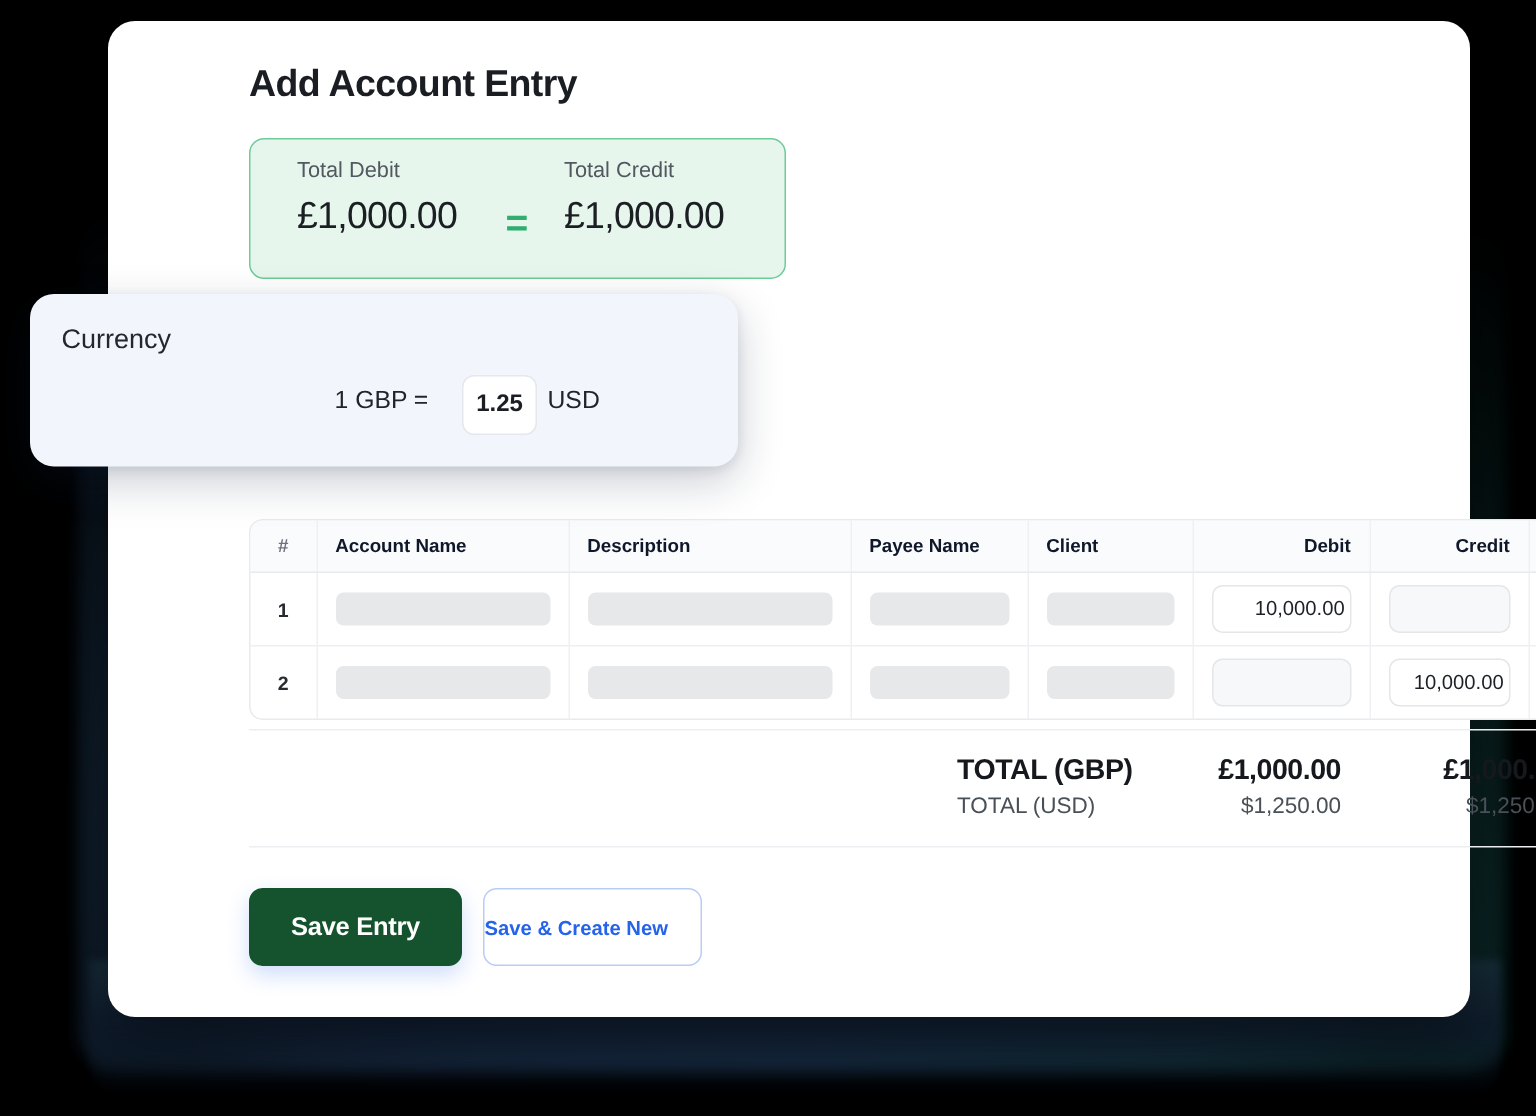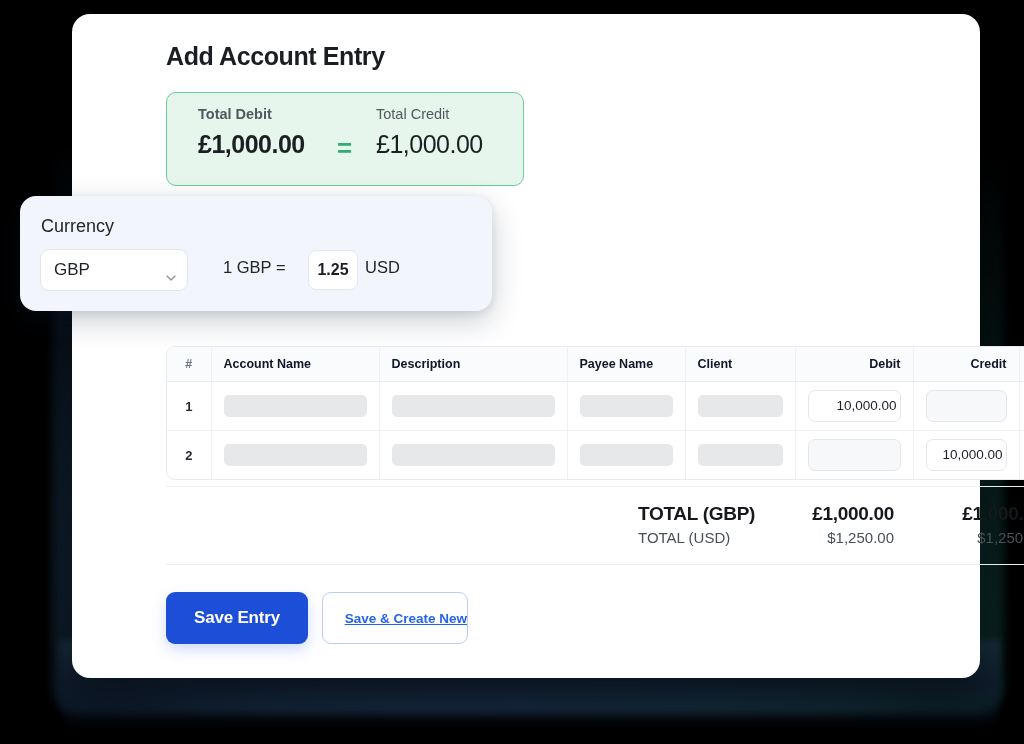--- a/index.html
+++ b/index.html
@@ -74,21 +74,21 @@
     left: 94px;
     top: 78px;
     width: 358px;
     height: 94px;
     background: #e7f6ed;
     border: 1px solid #6ccb97;
     border-radius: 10px;
     box-sizing: border-box;
   }
   .sum-col { position: absolute; }
-  .sum-debit  { left: 31px; top: 13px; font-weight: bold; }
+  .sum-debit  { left: 31px; top: 13px; }
   .sum-credit { left: 209px; top: 13px; }
   .sum-label {
     font-size: 14.5px;
     color: #51585f;
     white-space: nowrap;
   }
   .sum-value {
     margin-top: 8px;
     font-size: 25px;
     color: #1b1e22;
@@ -287,21 +287,21 @@
     font-size: 15px; color: #4a5058;
   }
 
   
   .btn-primary {
     position: absolute;
     left: 94px;
     top: 578px;
     width: 142px;
     height: 52px;
-    background: #1d4ed8;
+    background: #14532d;
     border-radius: 9px;
     box-shadow: 0 6px 14px rgba(37,99,235,0.22);
   }
   .btn-primary .lbl {
     position: absolute;
     left: 0; right: 0; top: 16px;
     text-align: center;
     color: #ffffff;
     font-size: 17px;
     font-weight: bold;
@@ -314,25 +314,24 @@
     width: 146px;
     height: 52px;
     background: #ffffff;
     border: 1px solid #b9ccf5;
     border-radius: 9px;
     box-sizing: border-box;
   }
   .btn-secondary .lbl {
     position: absolute;
     left: 0; right: 0; top: 18px;
-    text-align: right;
+    text-align: left;
     color: #2563eb;
     font-size: 13.5px;
     font-weight: bold;
-    text-decoration: underline;
   }
 </style>
 </head>
 <body>
 
 <div id="stage">
 
   <div class="halo"></div>
   <div class="halo2"></div>
 
@@ -445,28 +444,20 @@
     </div>
     <div class="btn-secondary">
       <div class="lbl">Save &amp; Create New</div>
     </div>
 
   </div>
 
   <div class="currency-panel">
     <div class="currency-title">Currency</div>
 
-    <div class="currency-select">
-      <div class="sel-value">GBP</div>
-      <span class="chev">
-        <svg width="10" height="6" viewBox="0 0 10 6" fill="none" stroke="#8b9098" stroke-width="1.3" stroke-linecap="round" stroke-linejoin="round">
-          <path d="M1 1l4 4 4-4"></path>
-        </svg>
-      </span>
-    </div>
 
     <div class="rate-line">1 GBP =</div>
     <div class="rate-input">
       <div class="rv">1.25</div>
     </div>
     <div class="rate-unit">USD</div>
   </div>
 
 </div>
 

